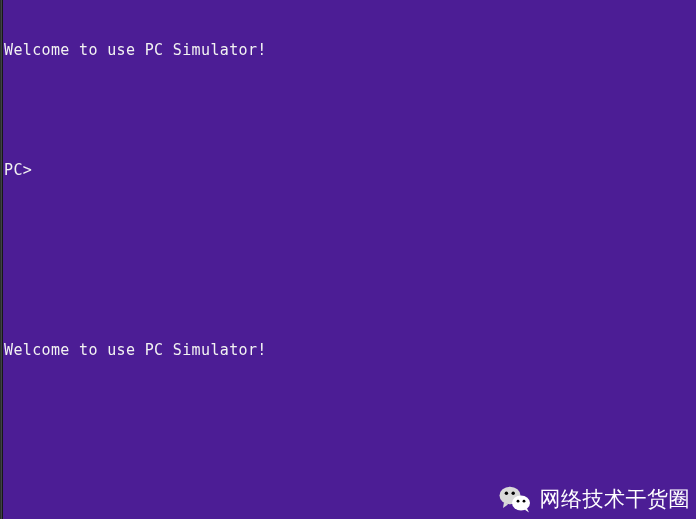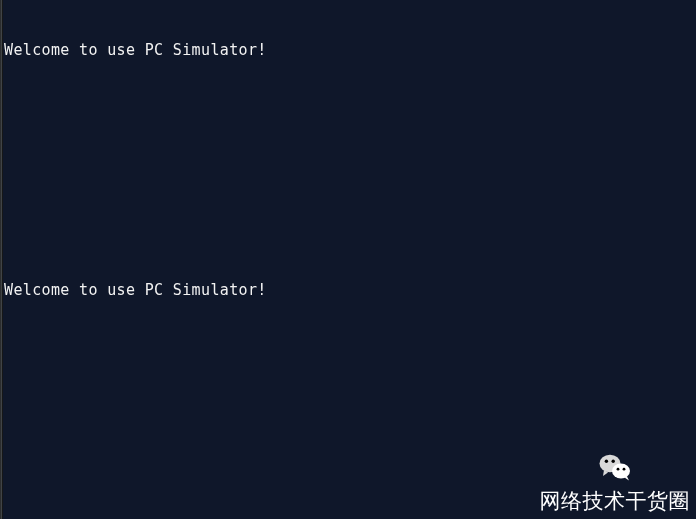--- a/index.html
+++ b/index.html
@@ -13,21 +13,21 @@
     overflow: hidden;
     position: relative;
     font-family: "DejaVu Sans Mono", "Liberation Mono", monospace;
   }
   #terminal {
     position: absolute;
     left: 0;
     top: 0;
     width: 696px;
     height: 519px;
-    background: #0f172a;
+    background: #4c1d95;
     box-sizing: border-box;
   }
   
   #left-edge {
     position: absolute;
     left: 0;
     top: 0;
     width: 3px;
     height: 519px;
     background: linear-gradient(to right, #000000 0px, #55595c 1px, #2b2e30 2px, #000000 3px);
@@ -54,21 +54,20 @@
     height: 20px;
   }
   
   #watermark {
     position: absolute;
     right: 6px;
     bottom: 6px;
     display: flex;
     align-items: center;
     gap: 8px;
-    flex-direction: column;
   }
   #wechat-icon {
     width: 34px;
     height: 28px;
     display: block;
   }
   #watermark-text {
     color: #ffffff;
     font-family: "DejaVu Sans", "Liberation Sans", sans-serif;
     font-size: 21px;
@@ -80,20 +79,21 @@
 </head>
 <body>
 
 <div id="terminal">
 
   <div id="left-edge"></div>
 
   <div id="console-output">
     <div class="line">Welcome to use PC Simulator!</div>
     <div class="line blank"></div>
+    <div class="line">PC&gt;</div>
     <div class="line blank"></div>
     <div class="line blank"></div>
     <div class="line">Welcome to use PC Simulator!</div>
     <div class="line blank"></div>
     
     
     
     
     
     

